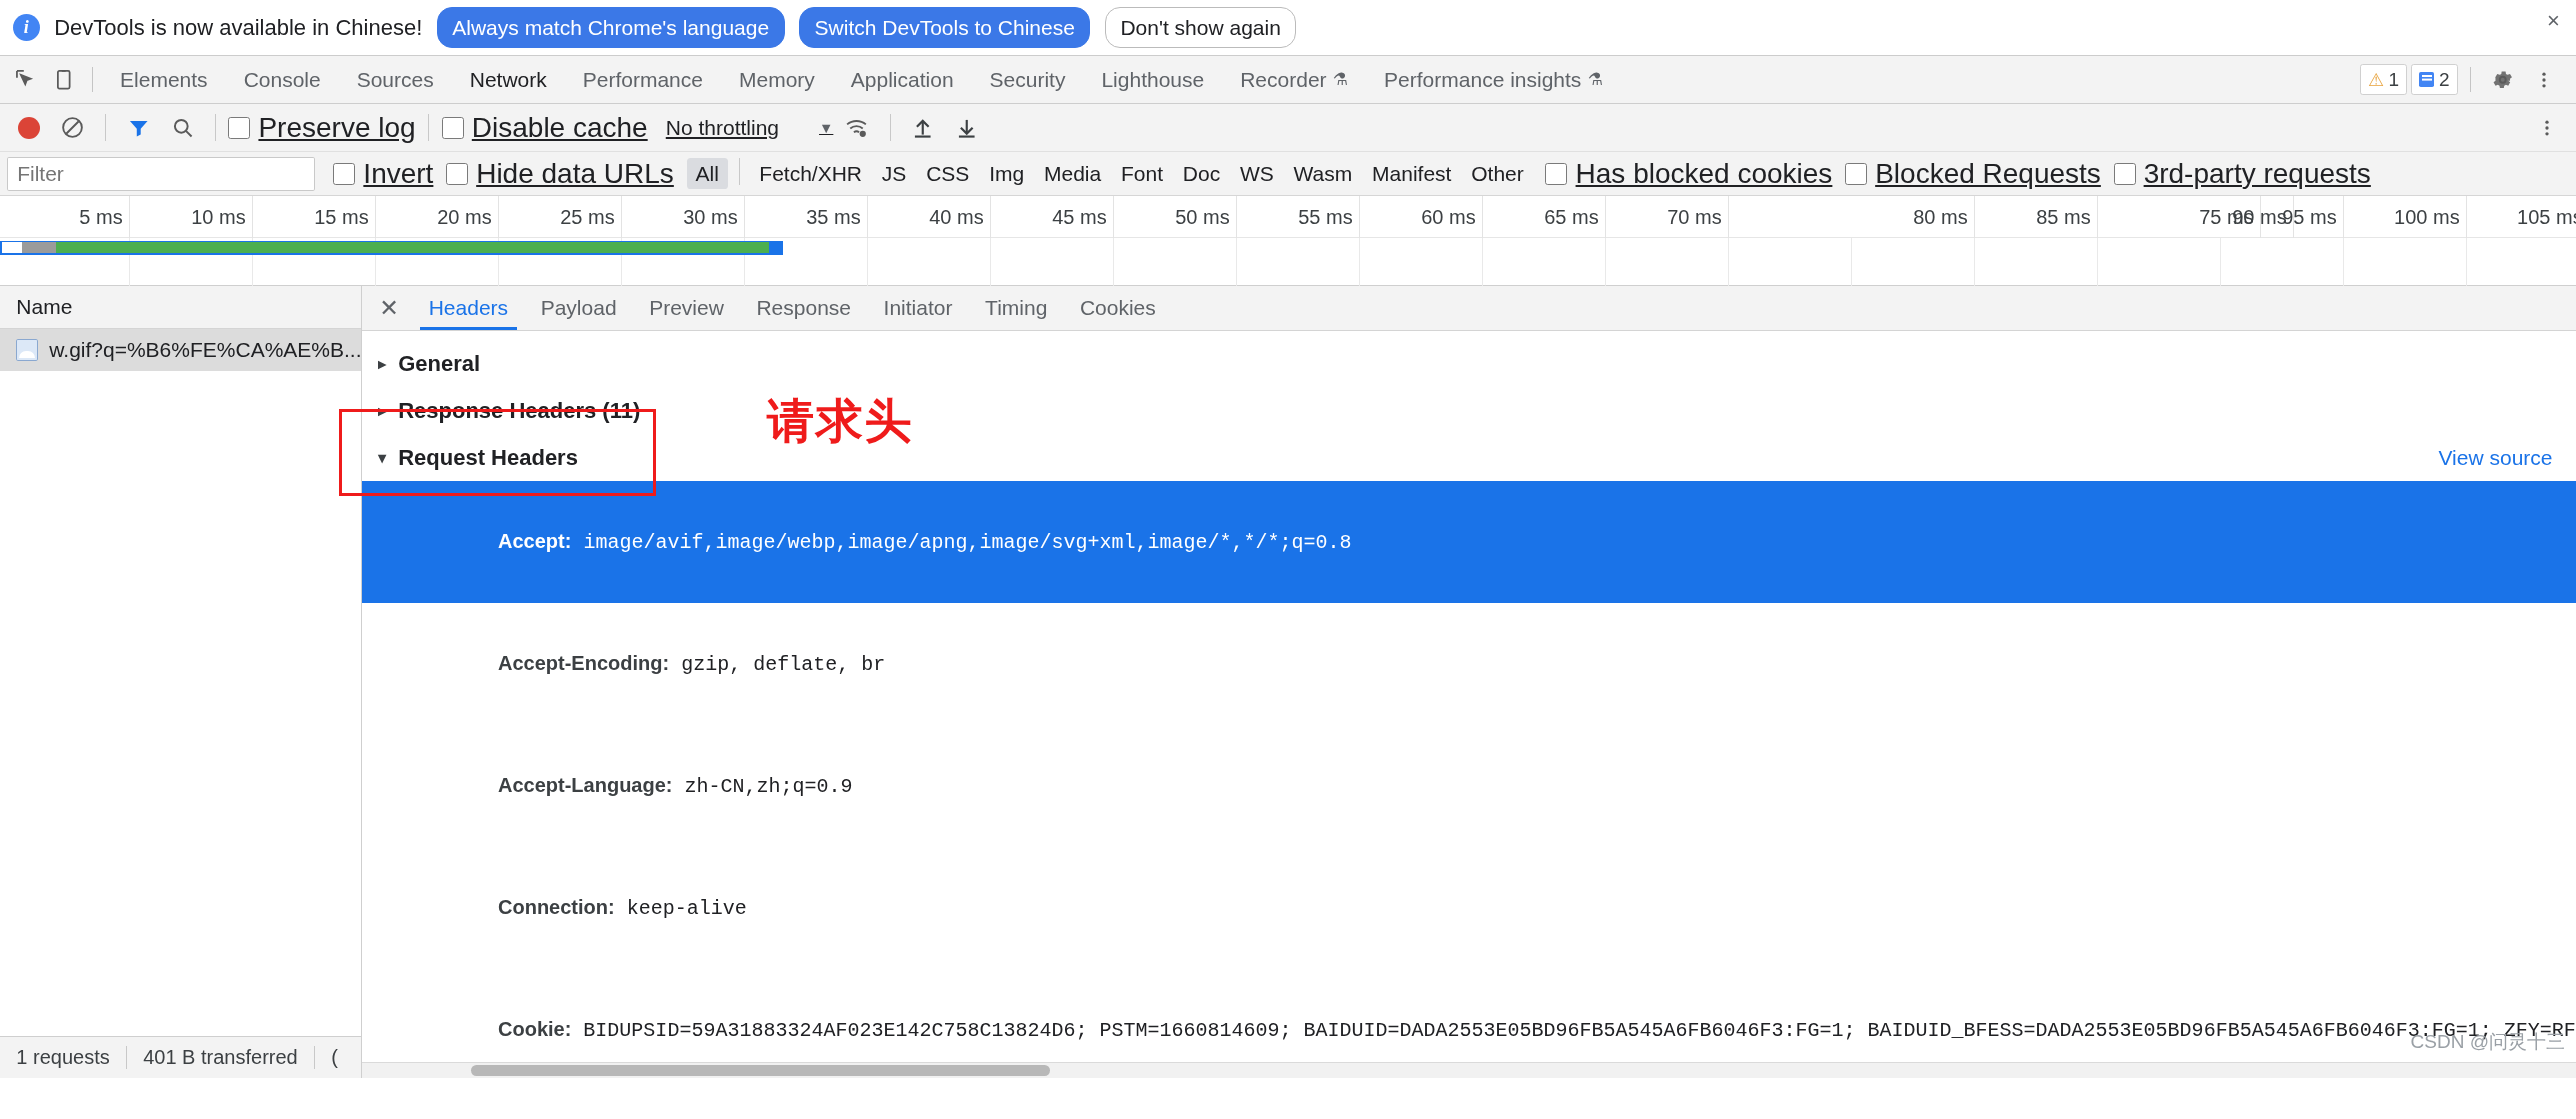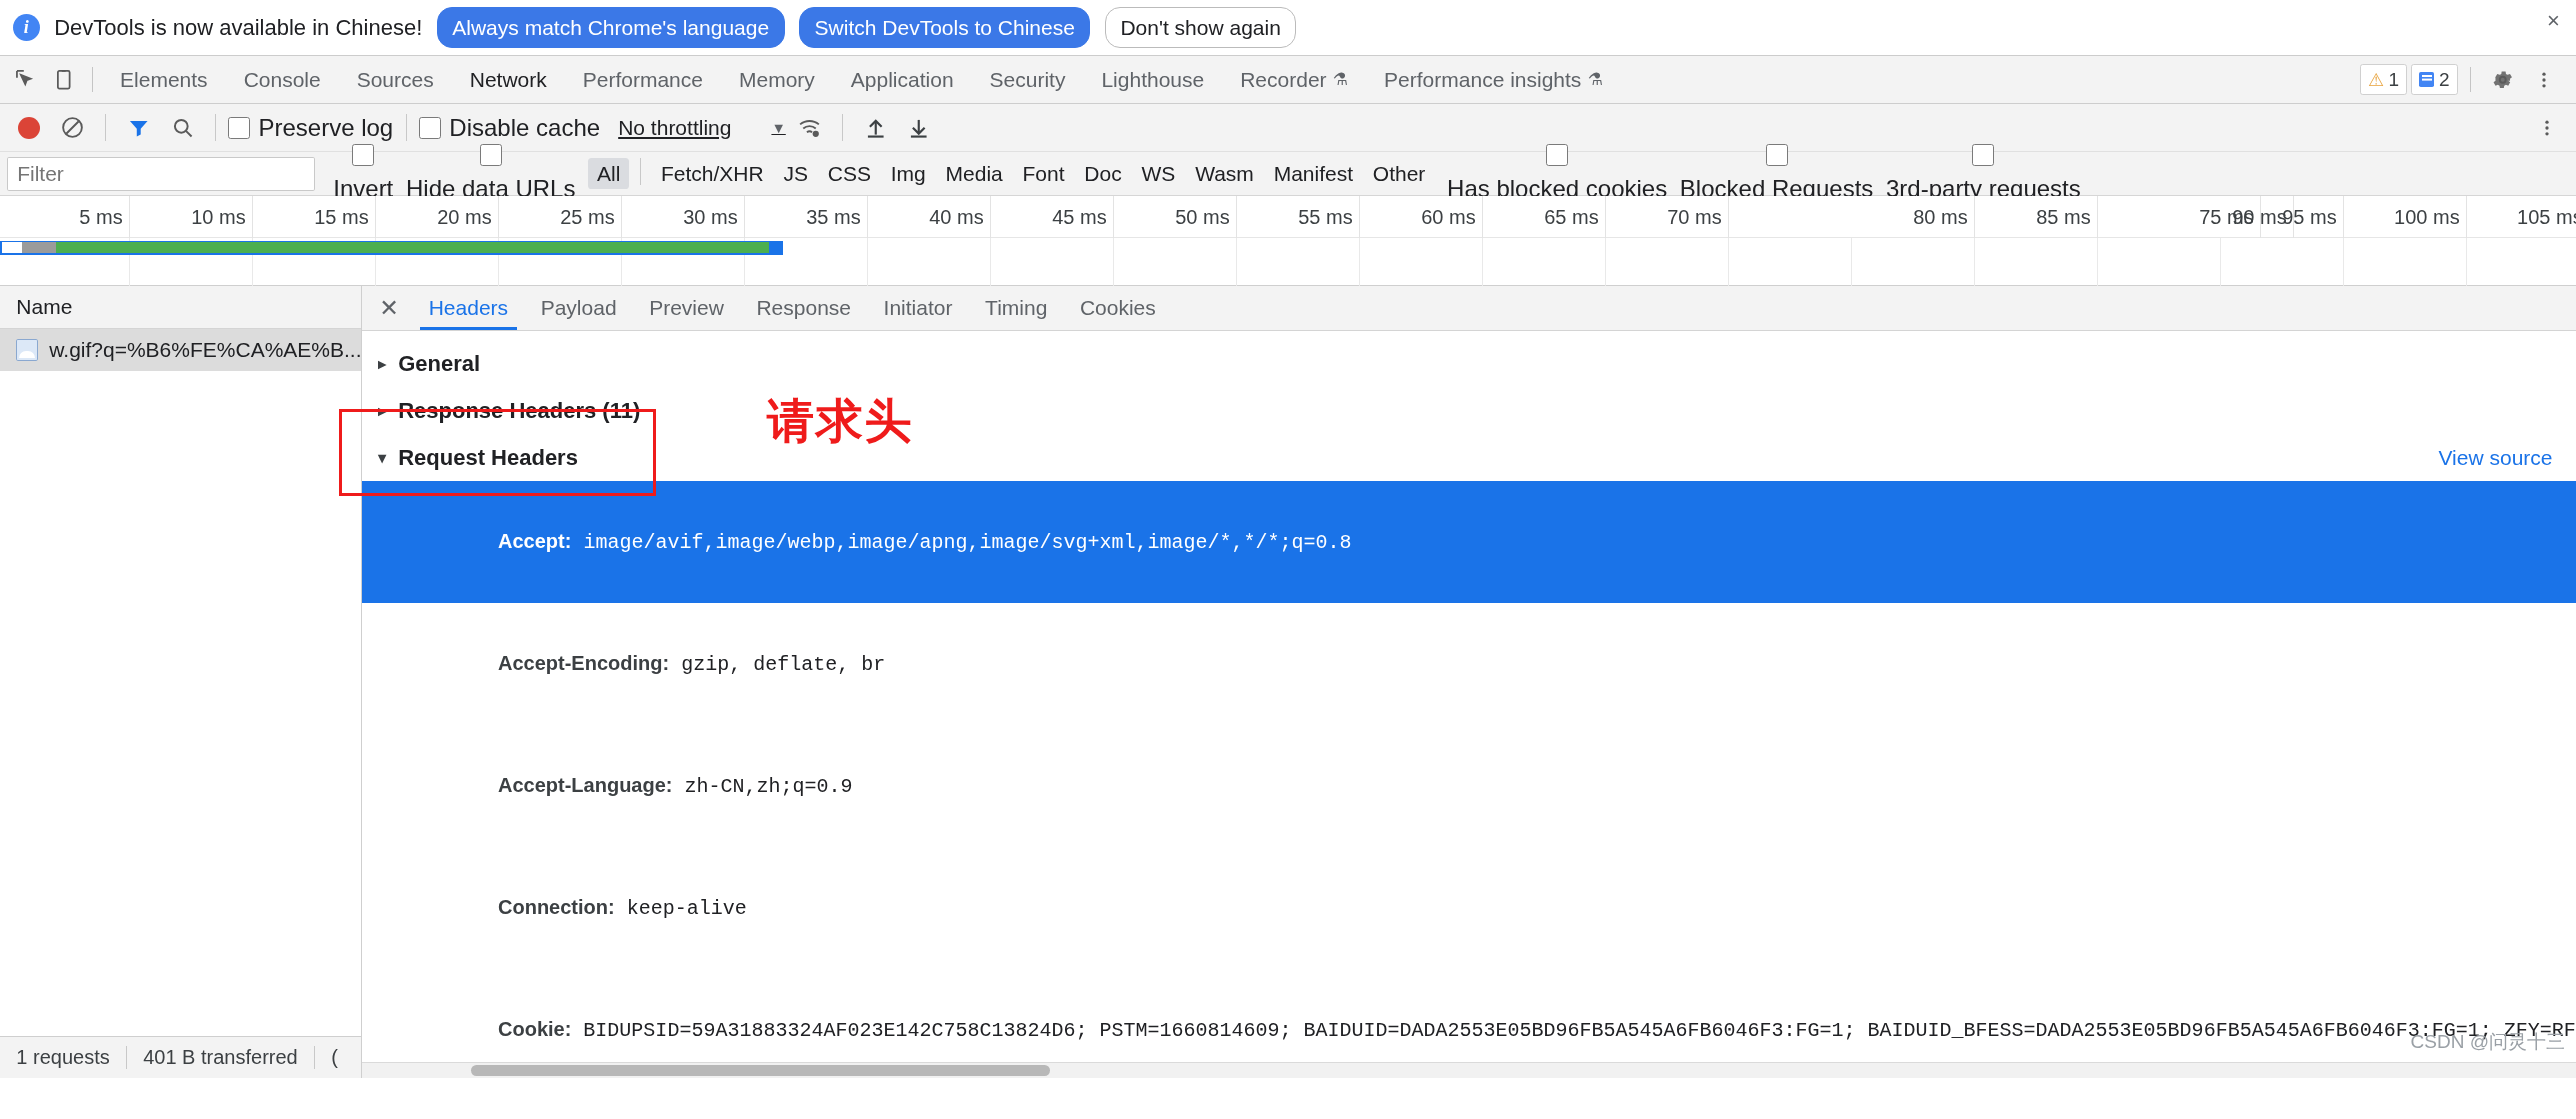--- a/index.html
+++ b/index.html
@@ -98,39 +98,39 @@
   .tb-btn {
     width: 40px; height: 40px; display: flex; align-items: center; justify-content: center;
     cursor: pointer; color: #5a5a5a;
   }
   .vsep { width: 0.9px; height: 27px; background: #c8c8c8; margin: 0 9px; }
   .chk-wrap { display: flex; align-items: center; gap: 8.1px; cursor: pointer; }
   .chkbox {
     width: 22px; height: 22px; border: 1.8px solid #7a7a7a; border-radius: 2.7px; background: #fff;
     flex: 0 0 auto;
   }
-  .chk-label { font-size: 24px; color: #202124; white-space: nowrap; }
+  .chk-label { font-size: 28px; color: #202124; white-space: nowrap; text-decoration: underline; }
   .throttle {
     display: flex; align-items: center; gap: 40px;
     font-size: 21px; color: #202124; margin-left: 14.5px; cursor: pointer; text-decoration: underline;
   }
   .caret-dn { font-size: 14.5px; color: #5f6368; }
 
   
   .filterbar {
     height: 44px; background: #f3f3f3; border-bottom: 0.9px solid #d6d6d6;
     display: flex; align-items: center; padding: 0 0 0 0;
   }
   .filter-input {
     width: 308px; height: 34px; margin: 0 5.4px 0 7.2px;
     border: 0.9px solid #c9c9c9; background: #fff; border-radius: 1.8px;
     font-size: 21px; color: #8c8c8c; padding: 0 9px;
     font-family: "Liberation Sans", sans-serif;
   }
-  .filterbar .chk-wrap { margin-left: 12.7px; flex-direction: column; }
+  .filterbar .chk-wrap { margin-left: 12.7px; }
   .type-list { display: flex; gap: 1.8px; margin-left: 12.7px; }
   .type-pill {
     font-size: 21px; color: #202124; padding: 3.6px 9px; border-radius: 3.6px;
     cursor: pointer; white-space: nowrap;
   }
   .type-pill.active { background: #dadce0; }
 
   
   .overview { height: 90px; background: #fff; border-bottom: 0.9px solid #cfcfcf; position: relative; }
   .ruler { height: 42px; position: relative; border-bottom: 0.9px solid #e6e6e6; }

